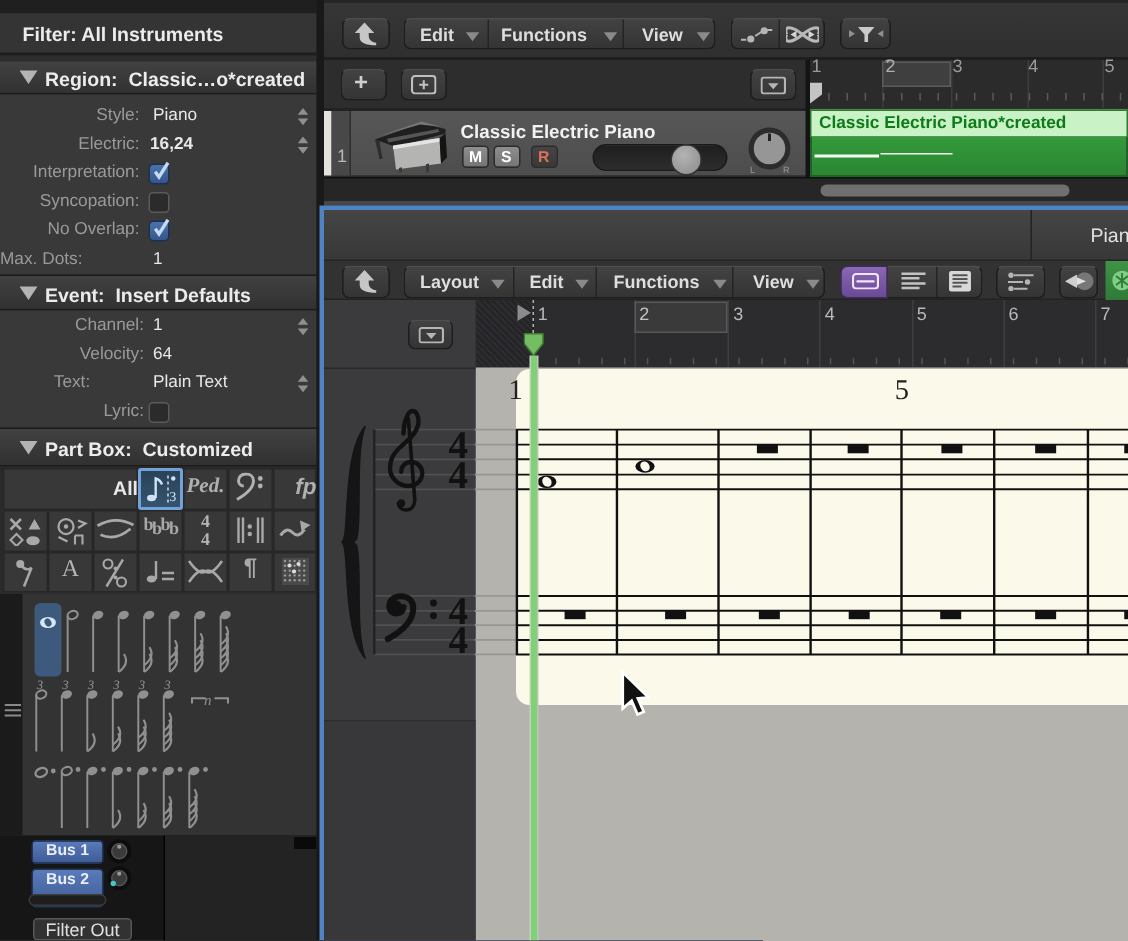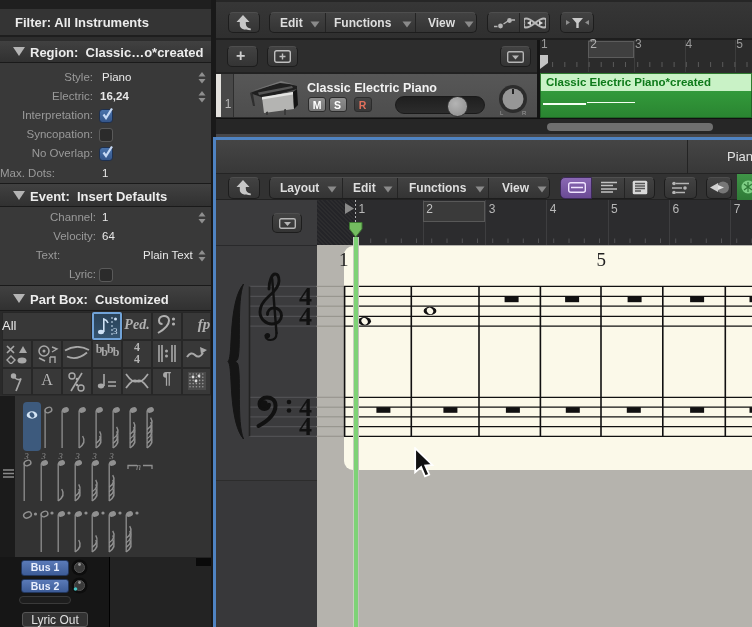--- a/index.html
+++ b/index.html
@@ -51,21 +51,21 @@
 <div style="left:0px;top:207px;width:211px;height:78px;background:#393939;"></div>
 <div style="left:0px;top:210.5px;width:96px;color:#9a9a9a;font-size:11.5px;text-align:right;">Channel:</div>
 <div style="left:102px;top:210.5px;color:#e8e8e8;font-size:11.5px;">1</div>
 <svg style="left:198px;top:212.0px" width="8" height="12">
     <path d="M4,0 L7.5,4.5 L0.5,4.5 Z" fill="#8f8f8f"></path>
     <path d="M4,11.5 L7.5,7 L0.5,7 Z" fill="#8f8f8f"></path>
   </svg>
 <div style="left:0px;top:229.7px;width:96px;color:#9a9a9a;font-size:11.5px;text-align:right;">Velocity:</div>
 <div style="left:102px;top:229.7px;color:#e8e8e8;font-size:11.5px;">64</div>
 <div style="left:0px;top:248.89999999999998px;width:96px;color:#9a9a9a;font-size:11.5px;text-align:center;">Text:</div>
-<div style="left:102px;top:248.89999999999998px;color:#e8e8e8;font-size:11.5px;margin-left:41px;">Plain Text</div>
+<div style="left:102px;top:248.89999999999998px;color:#e8e8e8;font-size:11.5px;">Plain Text</div>
 <svg style="left:198px;top:250.39999999999998px" width="8" height="12">
     <path d="M4,0 L7.5,4.5 L0.5,4.5 Z" fill="#8f8f8f"></path>
     <path d="M4,11.5 L7.5,7 L0.5,7 Z" fill="#8f8f8f"></path>
   </svg>
 <div style="left:0px;top:268.09999999999997px;width:96px;color:#9a9a9a;font-size:11.5px;text-align:right;">Lyric:</div>
 <div style="left:99px;top:268.09999999999997px;width:14px;height:14px;background:#2b2b2b;border:1px solid #5a5a5a;border-radius:3px;"></div>
 <div style="left:0px;top:285px;width:211px;height:26px;background:linear-gradient(#414141,#313131);border-top:1px solid #1a1a1a;border-bottom:1px solid #1a1a1a;"></div>
 <svg style="left:13px;top:293px" width="13" height="11">
     <path d="M0,1 L12,1 L6,10 Z" fill="#b4b4b4"></path>
   </svg>
@@ -83,35 +83,35 @@
 <div style="left:62px;top:340px;width:30px;height:28px;background:#383838;border:1px solid #272727;"></div>
 <div style="left:62px;top:368px;width:30px;height:27px;background:#383838;border:1px solid #272727;"></div>
 <div style="left:92px;top:340px;width:30px;height:28px;background:#383838;border:1px solid #272727;"></div>
 <div style="left:92px;top:368px;width:30px;height:27px;background:#383838;border:1px solid #272727;"></div>
 <div style="left:122px;top:340px;width:30px;height:28px;background:#383838;border:1px solid #272727;"></div>
 <div style="left:122px;top:368px;width:30px;height:27px;background:#383838;border:1px solid #272727;"></div>
 <div style="left:152px;top:340px;width:30px;height:28px;background:#383838;border:1px solid #272727;"></div>
 <div style="left:152px;top:368px;width:30px;height:27px;background:#383838;border:1px solid #272727;"></div>
 <div style="left:182px;top:340px;width:29px;height:28px;background:#383838;border:1px solid #272727;"></div>
 <div style="left:182px;top:368px;width:29px;height:27px;background:#383838;border:1px solid #272727;"></div>
-<div style="left:2px;top:318px;width:90px;color:#e8e8e8;font-weight:normal;font-size:13px;text-align:left;">All</div>
+<div style="left:2px;top:318px;width:90px;color:#e8e8e8;font-weight:bold;font-size:13px;text-align:right;">All</div>
 <svg style="left:96px;top:315px" width="24" height="22">
     <ellipse cx="5" cy="17" rx="3" ry="2.2" fill="#cfe2f5"></ellipse>
     <path d="M7.8,17 L7.8,4 Q11,5 12,8" stroke="#cfe2f5" stroke-width="1.6" fill="none"></path>
     <path d="M16,2 L16,20" stroke="#cfe2f5" stroke-width="1" stroke-dasharray="2,2"></path>
     <circle cx="19.5" cy="4" r="1.5" fill="#cfe2f5"></circle>
     <text x="17" y="19" font-size="9" fill="#cfe2f5" font-family="Liberation Serif">3</text>
   </svg>
 <div style="left:122px;top:317px;width:30px;text-align:center;color:#b0b0b0;font-family:'Liberation Serif',serif;font-style:italic;font-size:14px;font-weight:bold;">Ped.</div>
 <svg style="left:156px;top:315px" width="24" height="20">
     <path d="M2,18 C9,14 13,10 13,5.5 C13,2.5 10.5,1 8,1 C5,1 3,3 3,5.5 C3,7.5 4.5,9 6.5,9" stroke="#b0b0b0" stroke-width="2" fill="none"></path>
     <circle cx="17.5" cy="4" r="1.6" fill="#b0b0b0"></circle>
     <circle cx="17.5" cy="9" r="1.6" fill="#b0b0b0"></circle>
   </svg>
-<div style="left:182px;top:316px;width:44px;text-align:center;color:#b0b0b0;font-family:Liberation Serif, serif;font-style:italic;font-size:15px;font-weight:bold;">fp</div>
+<div style="left:182px;top:316px;width:44px;text-align:center;color:#b0b0b0;font-family:Liberation Sans, sans-serif;font-style:italic;font-size:15px;font-weight:bold;">fp</div>
 <svg style="left:5px;top:344px" width="24" height="20">
     <path d="M2,2 L9,9 M9,2 L2,9" stroke="#a8a8a8" stroke-width="1.7"></path>
     <path d="M14,9 L18,2 L22,9 Z" fill="#a8a8a8"></path>
     <path d="M6,12 L10,16 L6,20 L2,16 Z" fill="none" stroke="#a8a8a8" stroke-width="1.4"></path>
     <ellipse cx="17" cy="16.5" rx="4.5" ry="3" fill="#a8a8a8"></ellipse>
   </svg>
 <svg style="left:36px;top:344px" width="24" height="20">
     <circle cx="8" cy="7" r="5" stroke="#a8a8a8" stroke-width="1.5" fill="none"></circle>
     <circle cx="8" cy="7" r="1.5" fill="#a8a8a8"></circle>
     <path d="M16,3 L21,5 L16,8" stroke="#a8a8a8" stroke-width="1.4" fill="none"></path>
@@ -319,34 +319,34 @@
       <path d="M111.2,156.0 C116.7,152.0 117.2,148.0 114.7,144.0" stroke-width="1.4" fill="none"></path>
       <path d="M111.2,151.4 C116.7,147.4 117.2,143.4 114.7,139.4" stroke-width="1.4" fill="none"></path>
       <path d="M111.2,146.8 C116.7,142.8 117.2,138.8 114.7,134.8" stroke-width="1.4" fill="none"></path>
       <path d="M111.2,142.2 C116.7,138.2 117.2,134.2 114.7,130.2" stroke-width="1.4" fill="none"></path>
       <circle cx="122.0" cy="117" r="1.6" stroke="none"></circle>
     </g>
   </svg>
 <div style="left:0px;top:557px;width:211px;height:70px;background:#161616;"></div>
 <div style="left:109px;top:557px;width:102px;height:70px;background:#232323;border-left:1px solid #000;"></div>
 <div style="left:21px;top:560px;width:48px;height:16px;background:linear-gradient(#5a7ab8,#3d5c97);border:1px solid #22365c;border-radius:3px;color:#e8eefc;font-size:10.5px;font-weight:bold;text-align:center;line-height:13px;">Bus 1</div>
-<div style="left:21px;top:579px;width:48px;height:14px;background:linear-gradient(#5a7ab8,#3d5c97);border:1px solid #22365c;border-radius:3px;color:#e8eefc;font-size:10.5px;font-weight:bold;text-align:center;line-height:13px;">Bus 2</div>
+<div style="left:21px;top:579px;width:48px;height:26px;background:linear-gradient(#5a7ab8,#3d5c97);border:1px solid #22365c;border-radius:3px;color:#e8eefc;font-size:10.5px;font-weight:bold;text-align:center;line-height:13px;">Bus 2</div>
 <svg style="left:71px;top:559px" width="17" height="17">
     <circle cx="8.5" cy="8.5" r="8" fill="#0d0d0d"></circle>
     <circle cx="8.5" cy="8.5" r="5" fill="#3a3a3a" stroke="#555" stroke-width="1"></circle>
     <circle cx="8.5" cy="5.5" r="1.4" fill="#999"></circle>
   </svg>
 <svg style="left:71px;top:577px" width="17" height="17">
     <circle cx="8.5" cy="8.5" r="8" fill="#0d0d0d"></circle>
     <circle cx="8.5" cy="8.5" r="5" fill="#3a3a3a" stroke="#555" stroke-width="1"></circle>
     <circle cx="8.5" cy="5.5" r="1.4" fill="#999"></circle>
     <circle cx="4.5" cy="12" r="1.8" fill="#46c8c8"></circle>
   </svg>
 <div style="left:19px;top:596px;width:52px;height:8px;background:#1e1e1e;border:1px solid #3a3a3a;border-radius:4px;"></div>
-<div style="left:22px;top:612px;width:66px;height:15px;background:#323232;border:1px solid #565656;border-radius:3px;color:#e0e0e0;font-size:12px;text-align:center;line-height:15px;">Lyric Out</div>
+<div style="left:22px;top:612px;width:66px;height:15px;background:#323232;border:1px solid #565656;border-radius:3px;color:#e0e0e0;font-size:12px;text-align:center;line-height:15px;">Filter Out</div>
 <div style="left:196px;top:558px;width:15px;height:8px;background:#0a0a0a;"></div>
 <div style="left:211px;top:0px;width:5px;height:627px;background:#191919;"></div>
 <div style="left:216px;top:0px;width:536px;height:40px;background:linear-gradient(#363636,#2f2f2f);border-top:2px solid #262626;border-bottom:2px solid #1e1e1e;"></div>
 <div style="left:228px;top:12px;width:32px;height:21px;background:linear-gradient(#424242,#343434);border:1px solid #1d1d1d;border-top-color:#4e4e4e;border-radius:5px;"></div>
 <svg style="left:232px;top:14px" width="22" height="18">
     <path d="M4.5,8 L11,1 L17.5,8 L13.8,8 L13.8,9.5 C13.8,12.5 15.8,14 18.8,14.5 L18.8,16.2 C11.8,16.2 7.8,14.5 7.8,11 L7.8,8 Z" fill="#c6c6c6"></path>
   </svg>
 <div style="left:269px;top:12px;width:208px;height:21px;background:linear-gradient(#424242,#343434);border:1px solid #1d1d1d;border-top-color:#4e4e4e;border-radius:5px;"></div>
 <div style="left:324.5px;top:13px;width:1px;height:19px;background:#242424;"></div>
 <div style="left:414.5px;top:13px;width:1px;height:19px;background:#242424;"></div>

